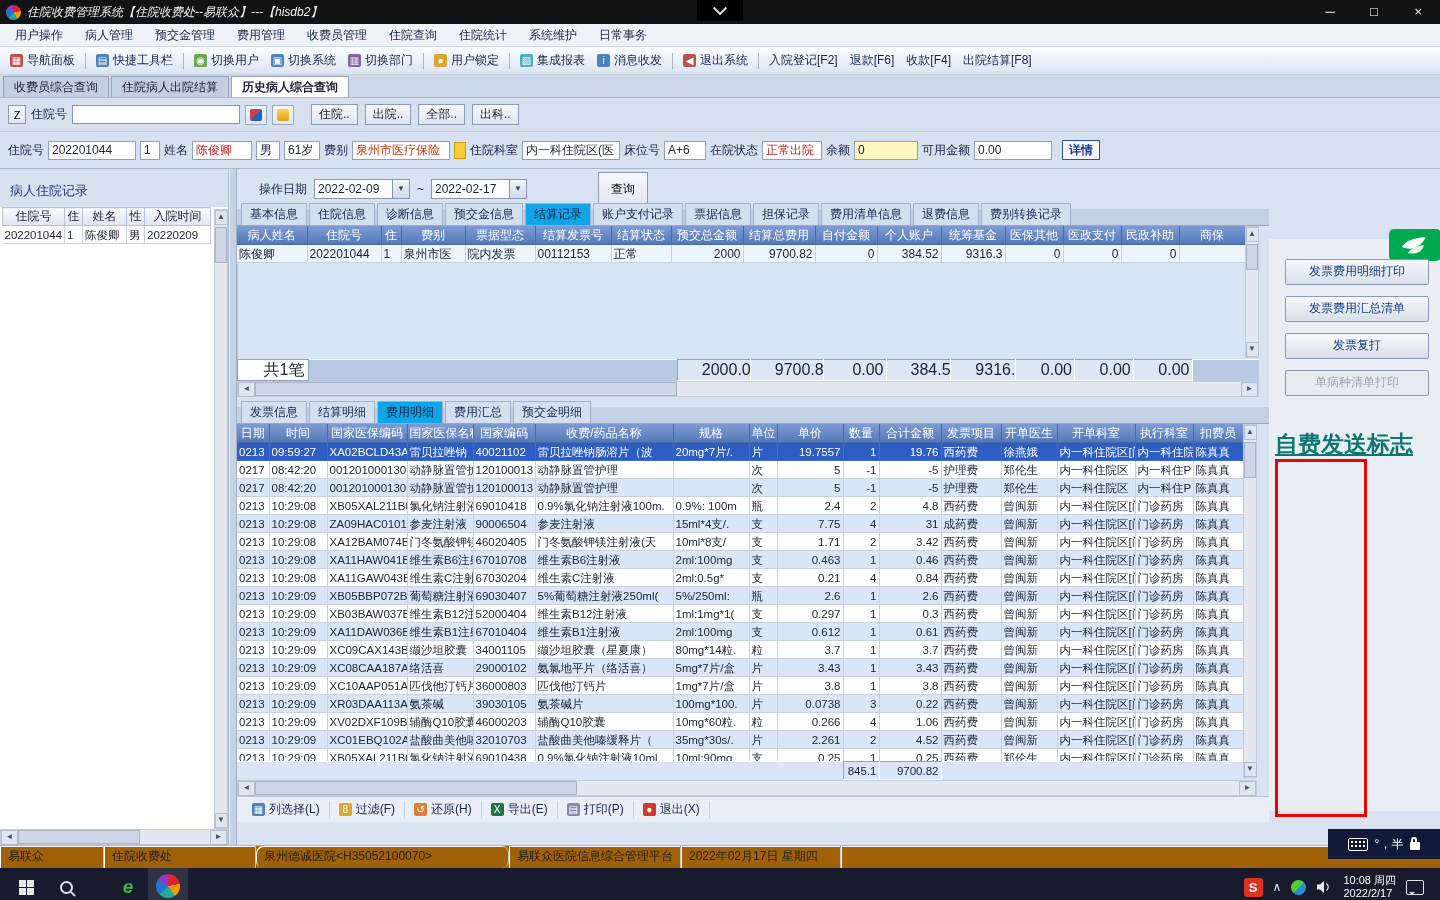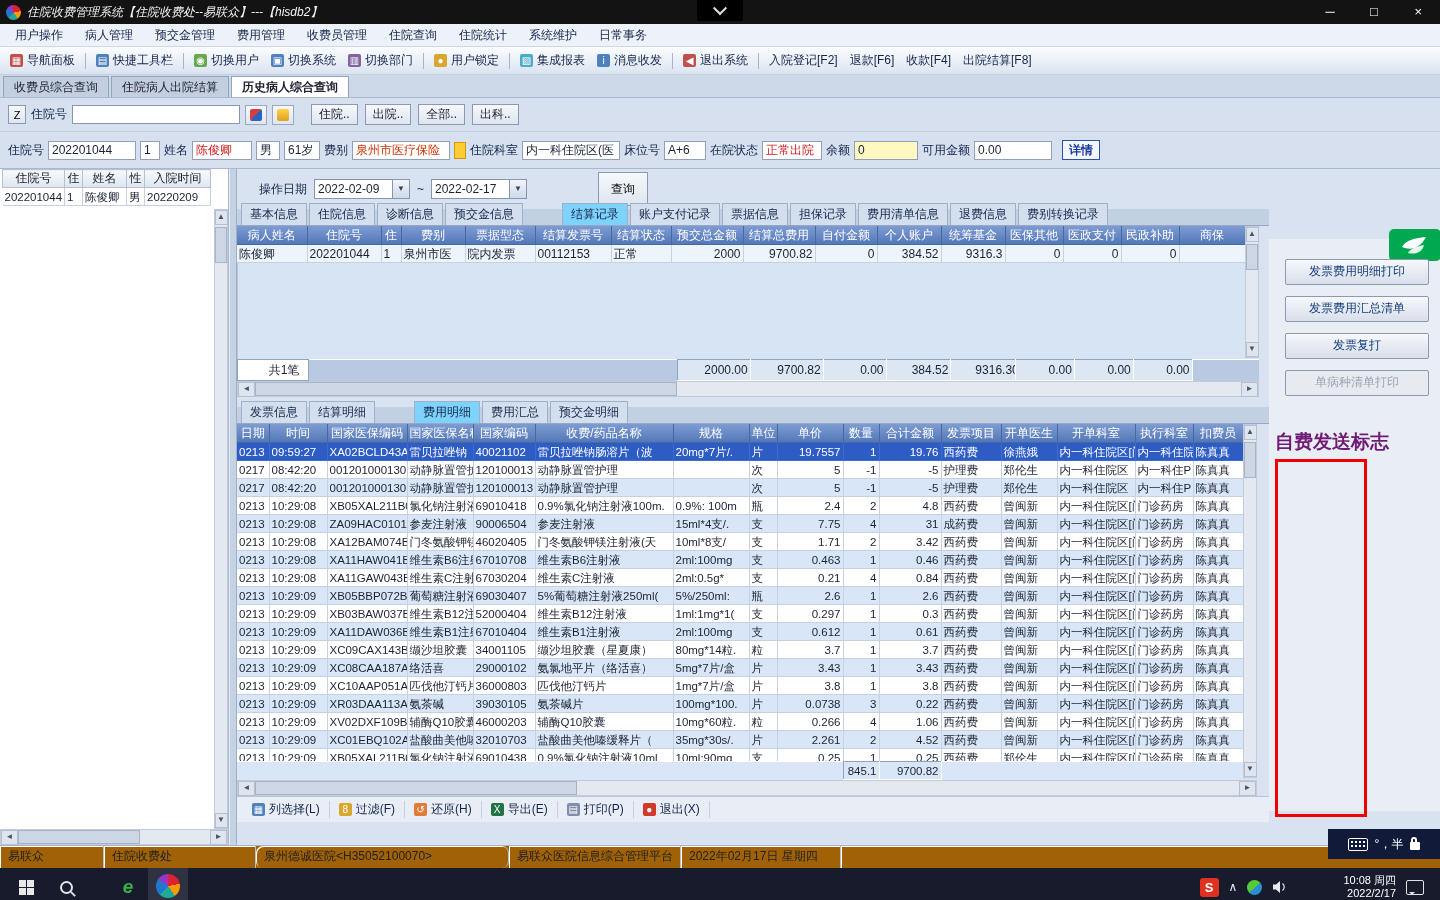--- a/index.html
+++ b/index.html
@@ -64,27 +64,27 @@
   .lgrid th{background:linear-gradient(#f8fafc,#dde5f0);color:#223;border:1px solid #b6c2d4;height:17px;}
   
   .daterow{height:40px;display:flex;align-items:center;padding-left:22px;gap:7px;}
   .combo{display:inline-flex;width:96px;height:20px;background:#fff;border:1px solid #8496b4;box-sizing:border-box;}
   .combo .val{flex:1;padding:0 3px;line-height:18px;overflow:hidden;}
   .combo .da{width:16px;background:linear-gradient(#f2f5fa,#cfd9e8);border-left:1px solid #8496b4;text-align:center;font-size:8px;line-height:18px;color:#345;}
   .tilde{color:#15254a;}
   .querybtn{margin-left:64px;width:50px;height:34px;background:linear-gradient(#f6f8fb,#dfe6f0);border:1px solid #8a9ab5;font-size:12px;}
   .dtabs{width:1032px;height:17px;background:#c2d0e4;border-bottom:1px solid #98a8c2;display:flex;align-items:flex-end;padding-left:4px;box-sizing:border-box;}
   .dtab{padding:0 8px;line-height:21px;background:#d3dfee;border:1px solid #9fb0c8;border-bottom:none;margin-right:2px;white-space:nowrap;color:#16264a;}
-  .dtab.active{background:#7dd3fc;margin-left:37px;}
+  .dtab.active{background:#0ea5e9;}
   
   .settle-block{position:relative;width:1022px;}
   .settle td{font-size:12px;background:#eef4fb;}
   .settle td:nth-child(n+8){text-align:right;}
   .settle-empty{width:1022px;height:96px;background:#d7e4f4;box-sizing:border-box;border-left:1px solid #b6c4d8;}
-  table.sum td{background:#b9c9e2;border:none;height:20px;font-size:12px;padding-left:24px;}
+  table.sum td{background:#b9c9e2;border:none;height:20px;font-size:16px;padding-left:24px;}
   table.sum td:first-child{background:#fff;border:1px solid #8fa2c0;text-align:center;}
   table.sum td:nth-child(n+8):not(:last-child){background:#dde6f3;border:1px solid;border-color:#8fa2c0 #fff #fff #8fa2c0;text-align:right;}
   
   .hscroll{height:16px;background:#e4e9f1;border:1px solid #c2cbd9;display:flex;align-items:center;box-sizing:border-box;}
   .sb-btn{width:15px;height:13px;background:#dfe5ee;border:1px solid #b4bfcf;font-size:8px;line-height:12px;text-align:center;color:#456;flex:0 0 auto;}
   .sb-thumb{height:12px;background:#cdd6e4;border:1px solid #a8b4c6;flex:0 0 auto;}
   .hfill{flex:1;}
   .vscroll{position:absolute;width:14px;background:#e4e9f1;border:1px solid #c2cbd9;display:flex;flex-direction:column;align-items:center;box-sizing:border-box;}
   .vscroll .sb-btn{width:11px;}
   .sb-vthumb{width:10px;height:34px;background:#cdd6e4;border:1px solid #a8b4c6;margin-top:2px;}
@@ -104,21 +104,21 @@
   .btoolbar{width:1032px;height:26px;background:#e9eef6;border-top:1px solid #b9c4d6;display:flex;align-items:center;padding-left:6px;box-sizing:border-box;}
   .btool-item{display:inline-flex;align-items:center;padding:0 9px;border-right:1px solid #c6cfdd;color:#15254a;white-space:nowrap;}
   
   .side-bg{position:absolute;left:1032px;top:70px;right:0;bottom:34px;background:#e9eef5;}
   .green-logo{position:absolute;left:1152px;top:60px;width:52px;height:32px;background:#00a94f;border-radius:5px;
     display:flex;align-items:center;justify-content:center;}
   .sidebtns{position:absolute;left:1048px;top:90px;width:144px;display:flex;flex-direction:column;gap:11px;}
   .sbtn{height:24px;line-height:22px;text-align:center;background:linear-gradient(#f6f8fb,#d8dfea);border:1px solid #8a9ab5;
     border-radius:2px;color:#123a7a;white-space:nowrap;overflow:hidden;}
   .sbtn.disabled{color:#9aa3b5;background:#e7eaef;}
-  .annot-label{position:absolute;left:1038px;top:260px;color:#701a75;font-size:19px;font-weight:bold;white-space:nowrap;}
+  .annot-label{position:absolute;left:1038px;top:260px;color:#0f766e;font-size:23px;font-weight:bold;white-space:nowrap;text-decoration:underline;}
   .annot-rect{position:absolute;left:1038px;top:290px;width:86px;height:352px;border:3px solid #f00000;}
   
   .lp-vscroll{top:40px;bottom:16px;right:0;}
   .lp-hscroll{position:absolute;left:0;right:0;bottom:0;}
   
   .statusbar{height:22px;background:#a16207;border-top:1px solid #aab4c2;display:flex;}
   .seg{line-height:21px;padding:0 8px;border-right:1px solid #b6c0ce;box-shadow:inset 1px 1px 0 #fff;
     white-space:nowrap;overflow:hidden;box-sizing:border-box;color:#222;}
   .s1{width:104px;} .s2{width:152px;} .s3{width:253px;border-radius:7px;} .s4{width:172px;} .s5{width:160px;} .sfill{flex:1;border-right:none;}
   
@@ -129,21 +129,21 @@
   .mag{width:9px;height:9px;border:2px solid #dfe3ea;border-radius:50%;position:relative;}
   .mag::after{content:"";position:absolute;width:6px;height:2px;background:#dfe3ea;transform:rotate(45deg);right:-5px;bottom:-3px;}
   .ie-e{color:#37b34a;font-size:19px;font-weight:bold;font-style:italic;}
   .appbig{width:24px;height:24px;border-radius:50%;
     background:conic-gradient(#d23 0 22%,#f90 22% 40%,#2a9 40% 62%,#27c 62% 85%,#93c 85% 100%);}
   .tb-ic.active{background:rgba(255,255,255,.10);border-bottom:2px solid #5aa0e8;box-sizing:border-box;}
   .tray{margin-left:auto;display:flex;align-items:center;gap:10px;padding-right:10px;}
   .sgico{width:19px;height:19px;background:#e03020;border-radius:3px;color:#fff;font-weight:bold;font-size:13px;line-height:19px;text-align:center;}
   .caret{color:#e6e9ef;font-size:12px;}
   .dotic{width:15px;height:15px;border-radius:50%;background:linear-gradient(135deg,#5c3 50%,#2a8fd0 50%);}
-  .time{color:#fff;font-size:11px;line-height:13px;text-align:right;margin-left:44px;}
+  .time{color:#fff;font-size:11px;line-height:13px;text-align:left;}
   .msgic{width:16px;height:13px;border:1px solid #dfe3ea;border-radius:2px;position:relative;}
   .msgic::after{content:"";position:absolute;left:2px;bottom:-4px;border:3px solid transparent;border-top-color:#dfe3ea;}
   
   .ime{position:absolute;right:0;top:829px;width:112px;height:30px;background:#111a38;z-index:6;
     display:flex;align-items:center;justify-content:center;gap:7px;color:#fff;}
   .kbd{width:18px;height:11px;border:1px solid #fff;border-radius:2px;position:relative;}
   .kbd::after{content:"";position:absolute;left:2px;top:2px;width:2px;height:2px;background:#fff;
     box-shadow:4px 0 #fff,8px 0 #fff,12px 0 #fff,0 4px #fff,4px 4px #fff,8px 4px #fff,12px 4px #fff;}
   .lk{width:10px;height:8px;background:#fff;border-radius:1px;position:relative;margin-top:4px;}
   .lk::before{content:"";position:absolute;top:-5px;left:1px;width:6px;height:5px;border:2px solid #fff;border-bottom:none;border-radius:4px 4px 0 0;box-sizing:border-box;}
@@ -279,20 +279,21 @@
     <span class="plbl">余额</span>
     <span class="pv w60 yellow">0</span>
     <span class="plbl">可用金额</span>
     <span class="pv w72">0.00</span>
     <button class="detailbtn">详情</button>
   </div>
 
   <div class="main">
 
     <div class="leftpanel">
+      <div class="lp-title">病人住院记录</div>
       <table class="grid lgrid">
         <colgroup>
             <col style="width:62px">
             <col style="width:18px">
             <col style="width:44px">
             <col style="width:18px">
             <col style="width:66px">
           </colgroup>
         <thead>
             <tr>

